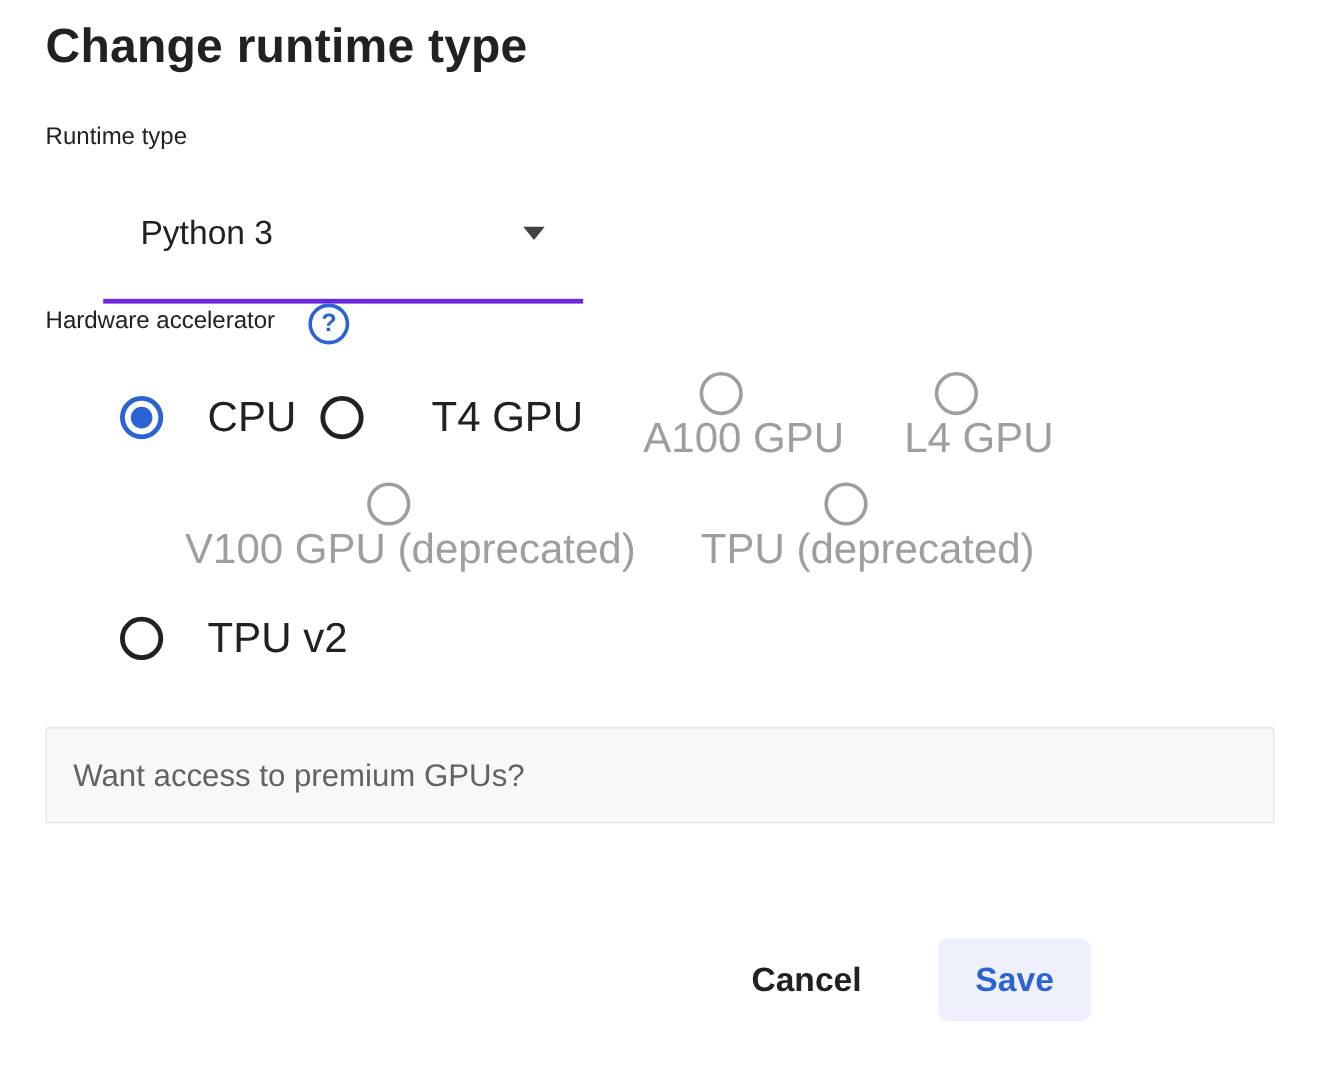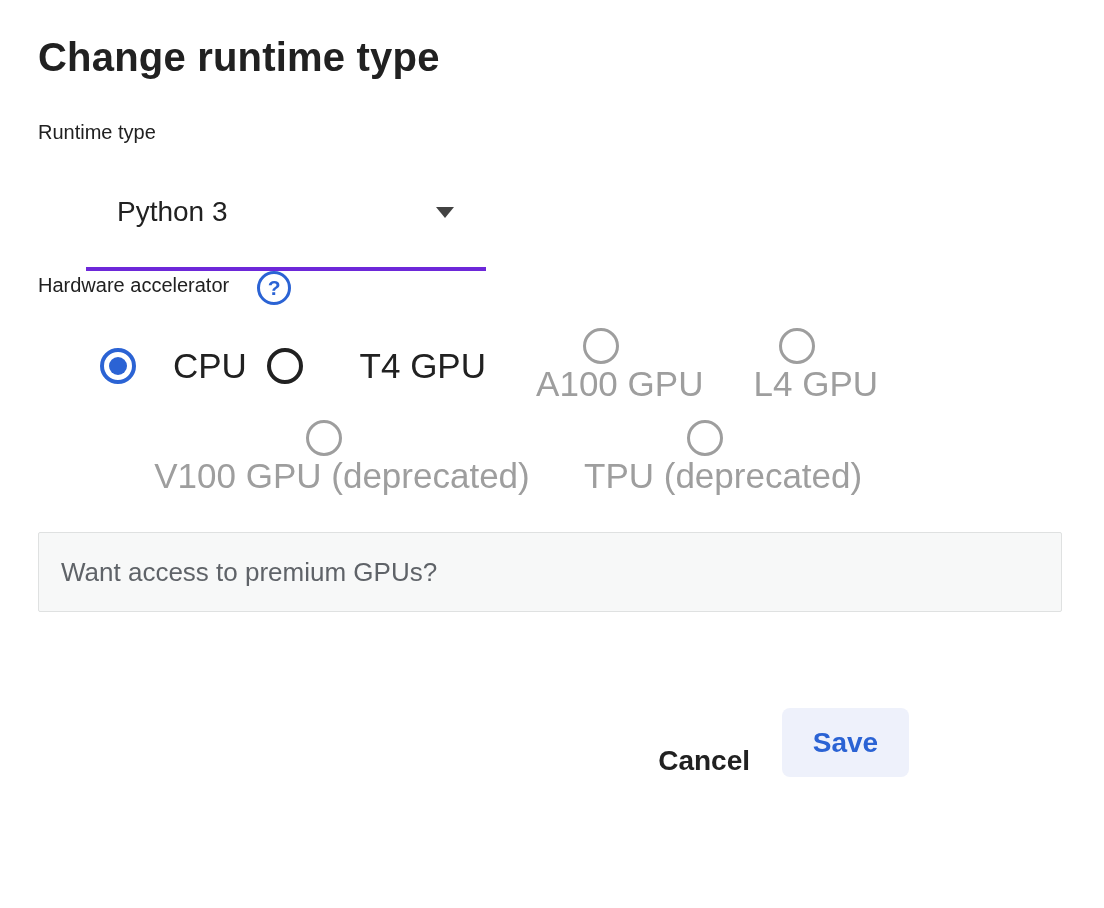--- a/index.html
+++ b/index.html
@@ -3,21 +3,21 @@
 <meta charset="utf-8">
 <style>
   * { box-sizing: border-box; }
   html, body { margin: 0; padding: 0; }
   body {
     width: 1104px; height: 908px; background: #ffffff;
     font-family: "Liberation Sans", sans-serif;
     color: #212121;
     overflow: hidden;
   }
-  .dialog { padding: 34px 42px 0 38px; width: 920px; height: 908px; }
+  .dialog { padding: 16px 42px 0 38px; width: 920px; height: 908px; }
 
   .title {
     font-size: 40px; font-weight: 700; line-height: 46px; margin: 0;
     color: #212121; letter-spacing: 0.2px;
   }
 
   .section-label {
     font-size: 20px; font-weight: 400; line-height: 28px; color: #212121;
   }
   .runtime-label { margin-top: 38px; }
@@ -76,21 +76,21 @@
     font-size: 26px;
   }
   .banner-text { color: #5f6368; }
   .banner-link {
     margin-left: 25px; color: var(--accent); font-weight: 700;
     text-decoration: none; cursor: pointer;
   }
 
   .footer {
     margin-top: 96px; margin-right: -31px;
-    display: flex; justify-content: flex-end; align-items: flex-end;
+    display: flex; justify-content: flex-end; align-items: center; gap: 32px;
   }
   .btn {
     font-family: "Liberation Sans", sans-serif;
     font-size: 28px; font-weight: 700; border: none; cursor: pointer;
   }
   .btn-cancel {
     background: transparent; color: #212121; margin-right: 32px; padding: 0;
   }
   .btn-save {
     width: 127px; height: 69px; border-radius: 8px;
@@ -144,20 +144,26 @@
       <div class="radio-item w5 disabled">
         <span class="radio"></span>
         <span class="radio-label">V100 GPU (deprecated)</span>
       </div>
       <div class="radio-item disabled">
         <span class="radio"></span>
         <span class="radio-label">TPU (deprecated)</span>
       </div>
     </div>
 
+    <div class="radio-row">
+      <div class="radio-item enabled">
+        <span class="radio"></span>
+        <span class="radio-label">TPU v2</span>
+      </div>
+    </div>
 
   </div>
 
   <div class="banner">
     <span class="banner-text">Want access to premium GPUs?</span>
   </div>
 
   <div class="footer">
     <button class="btn btn-cancel">Cancel</button>
     <button class="btn btn-save">Save</button>

